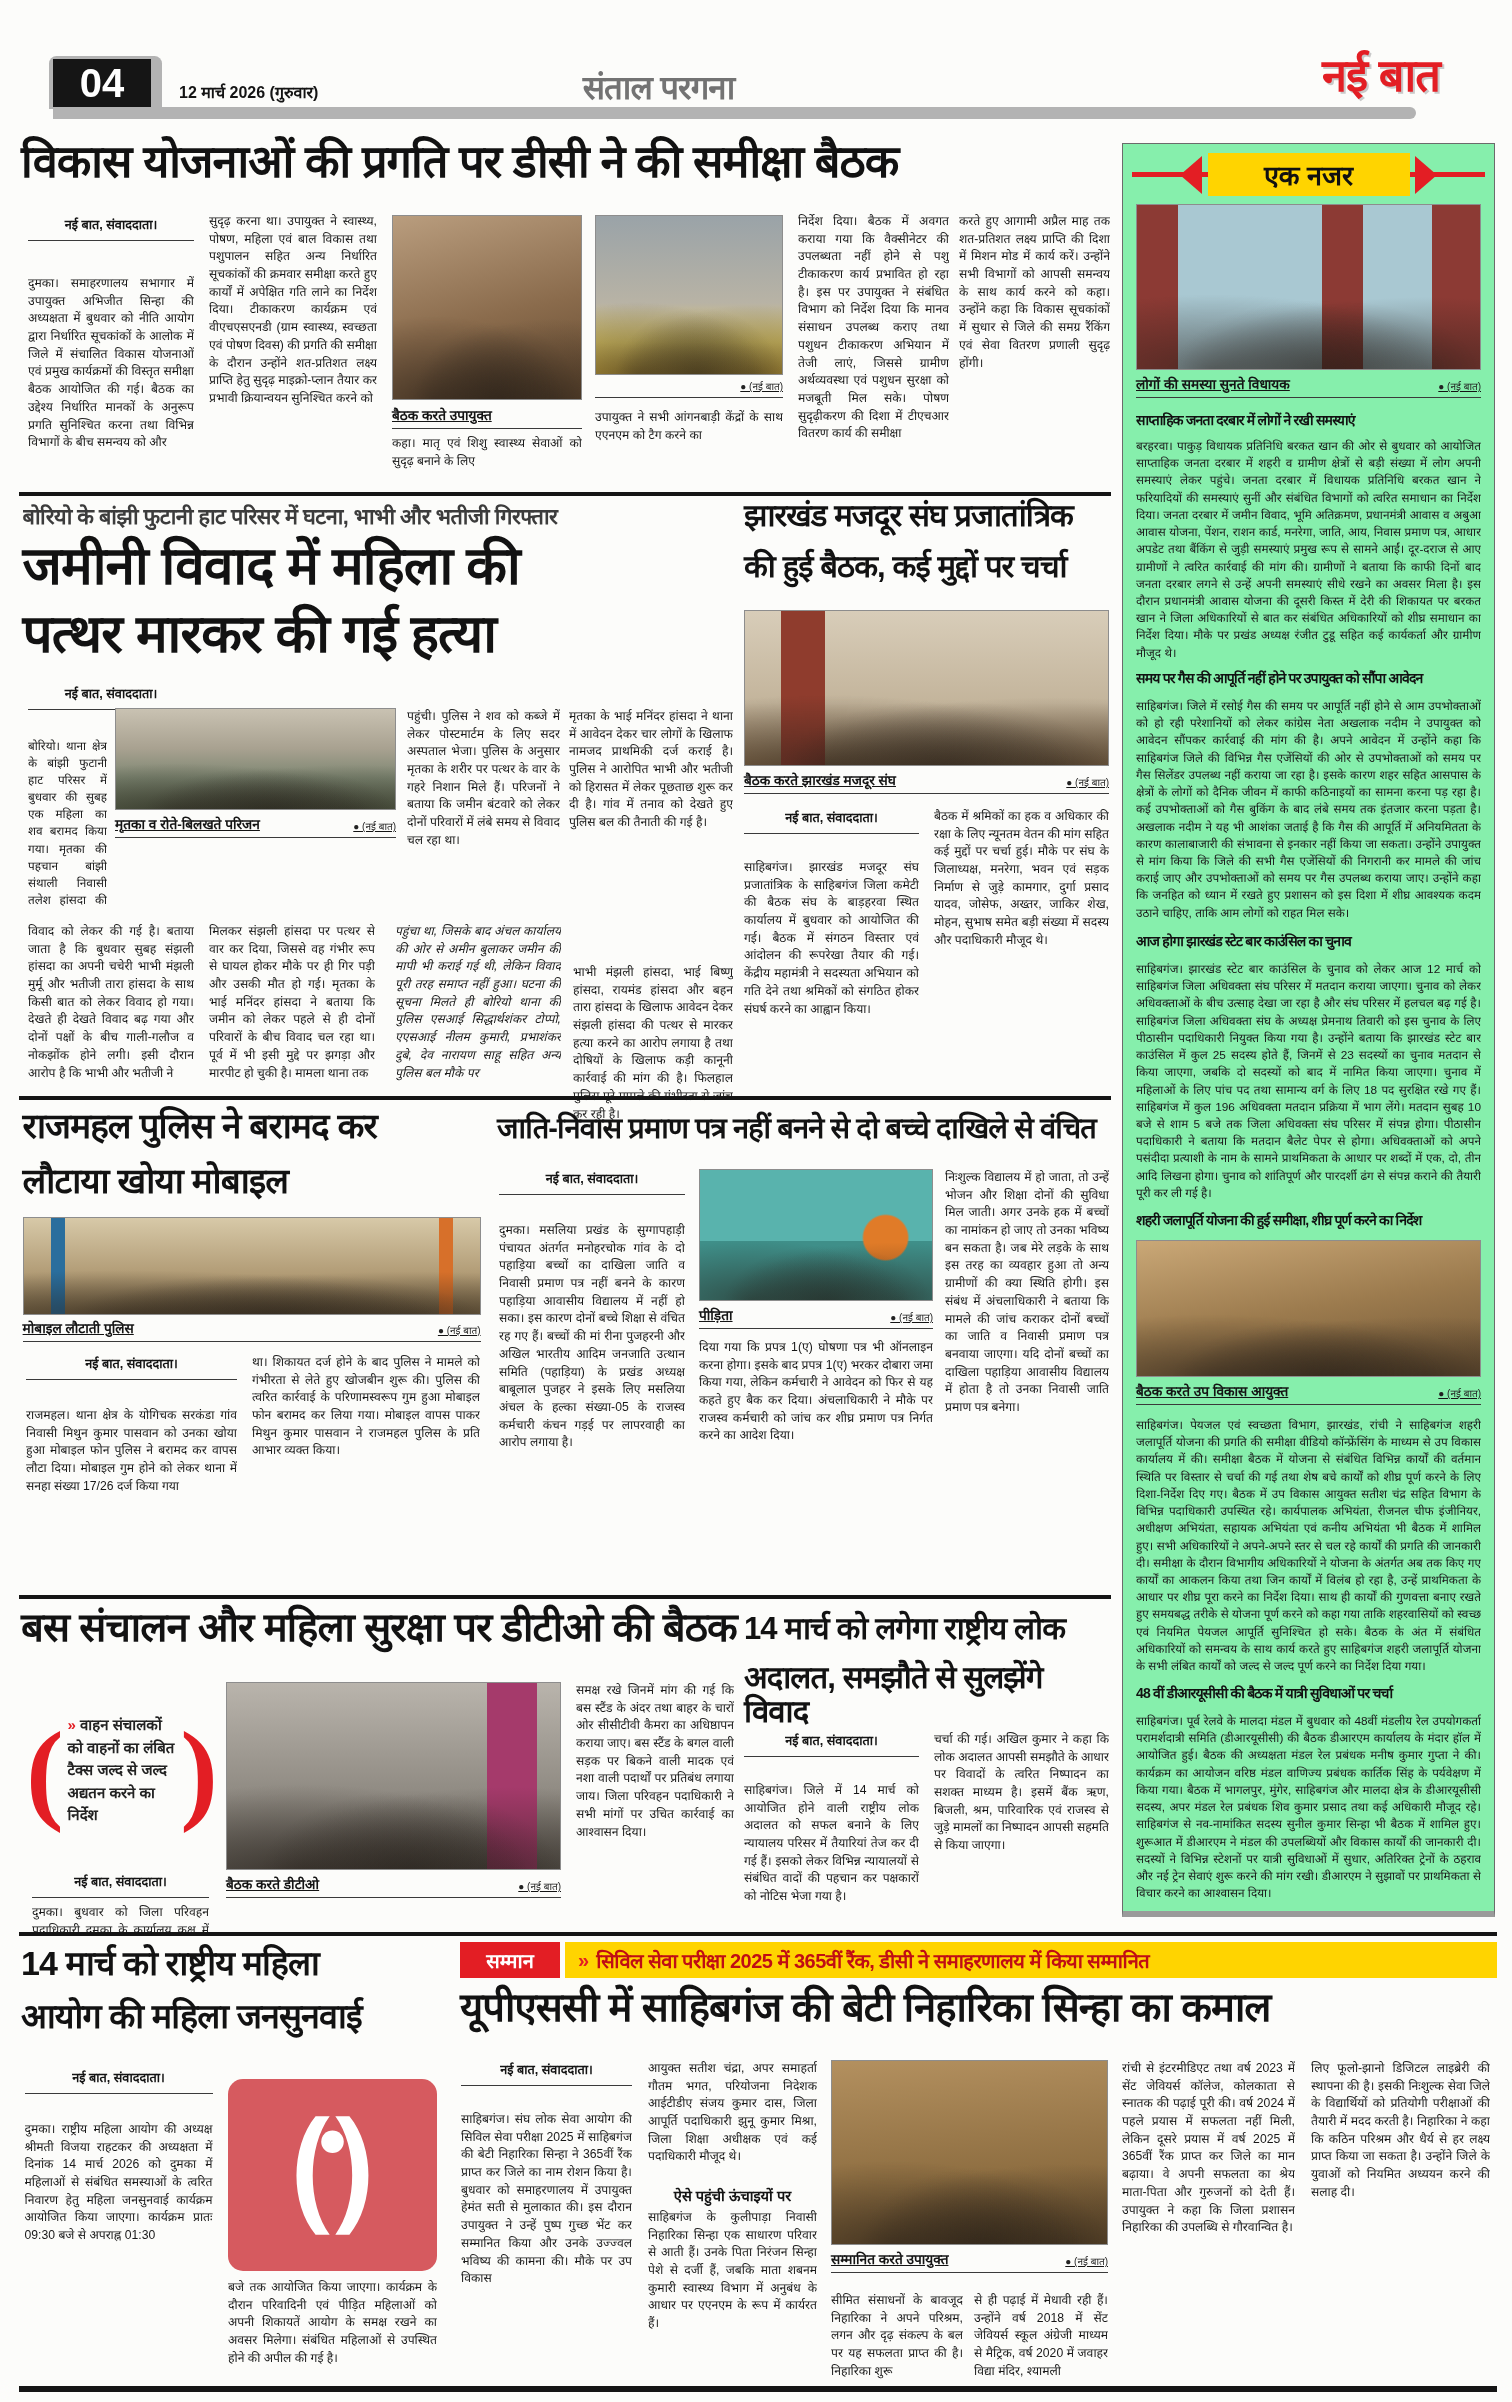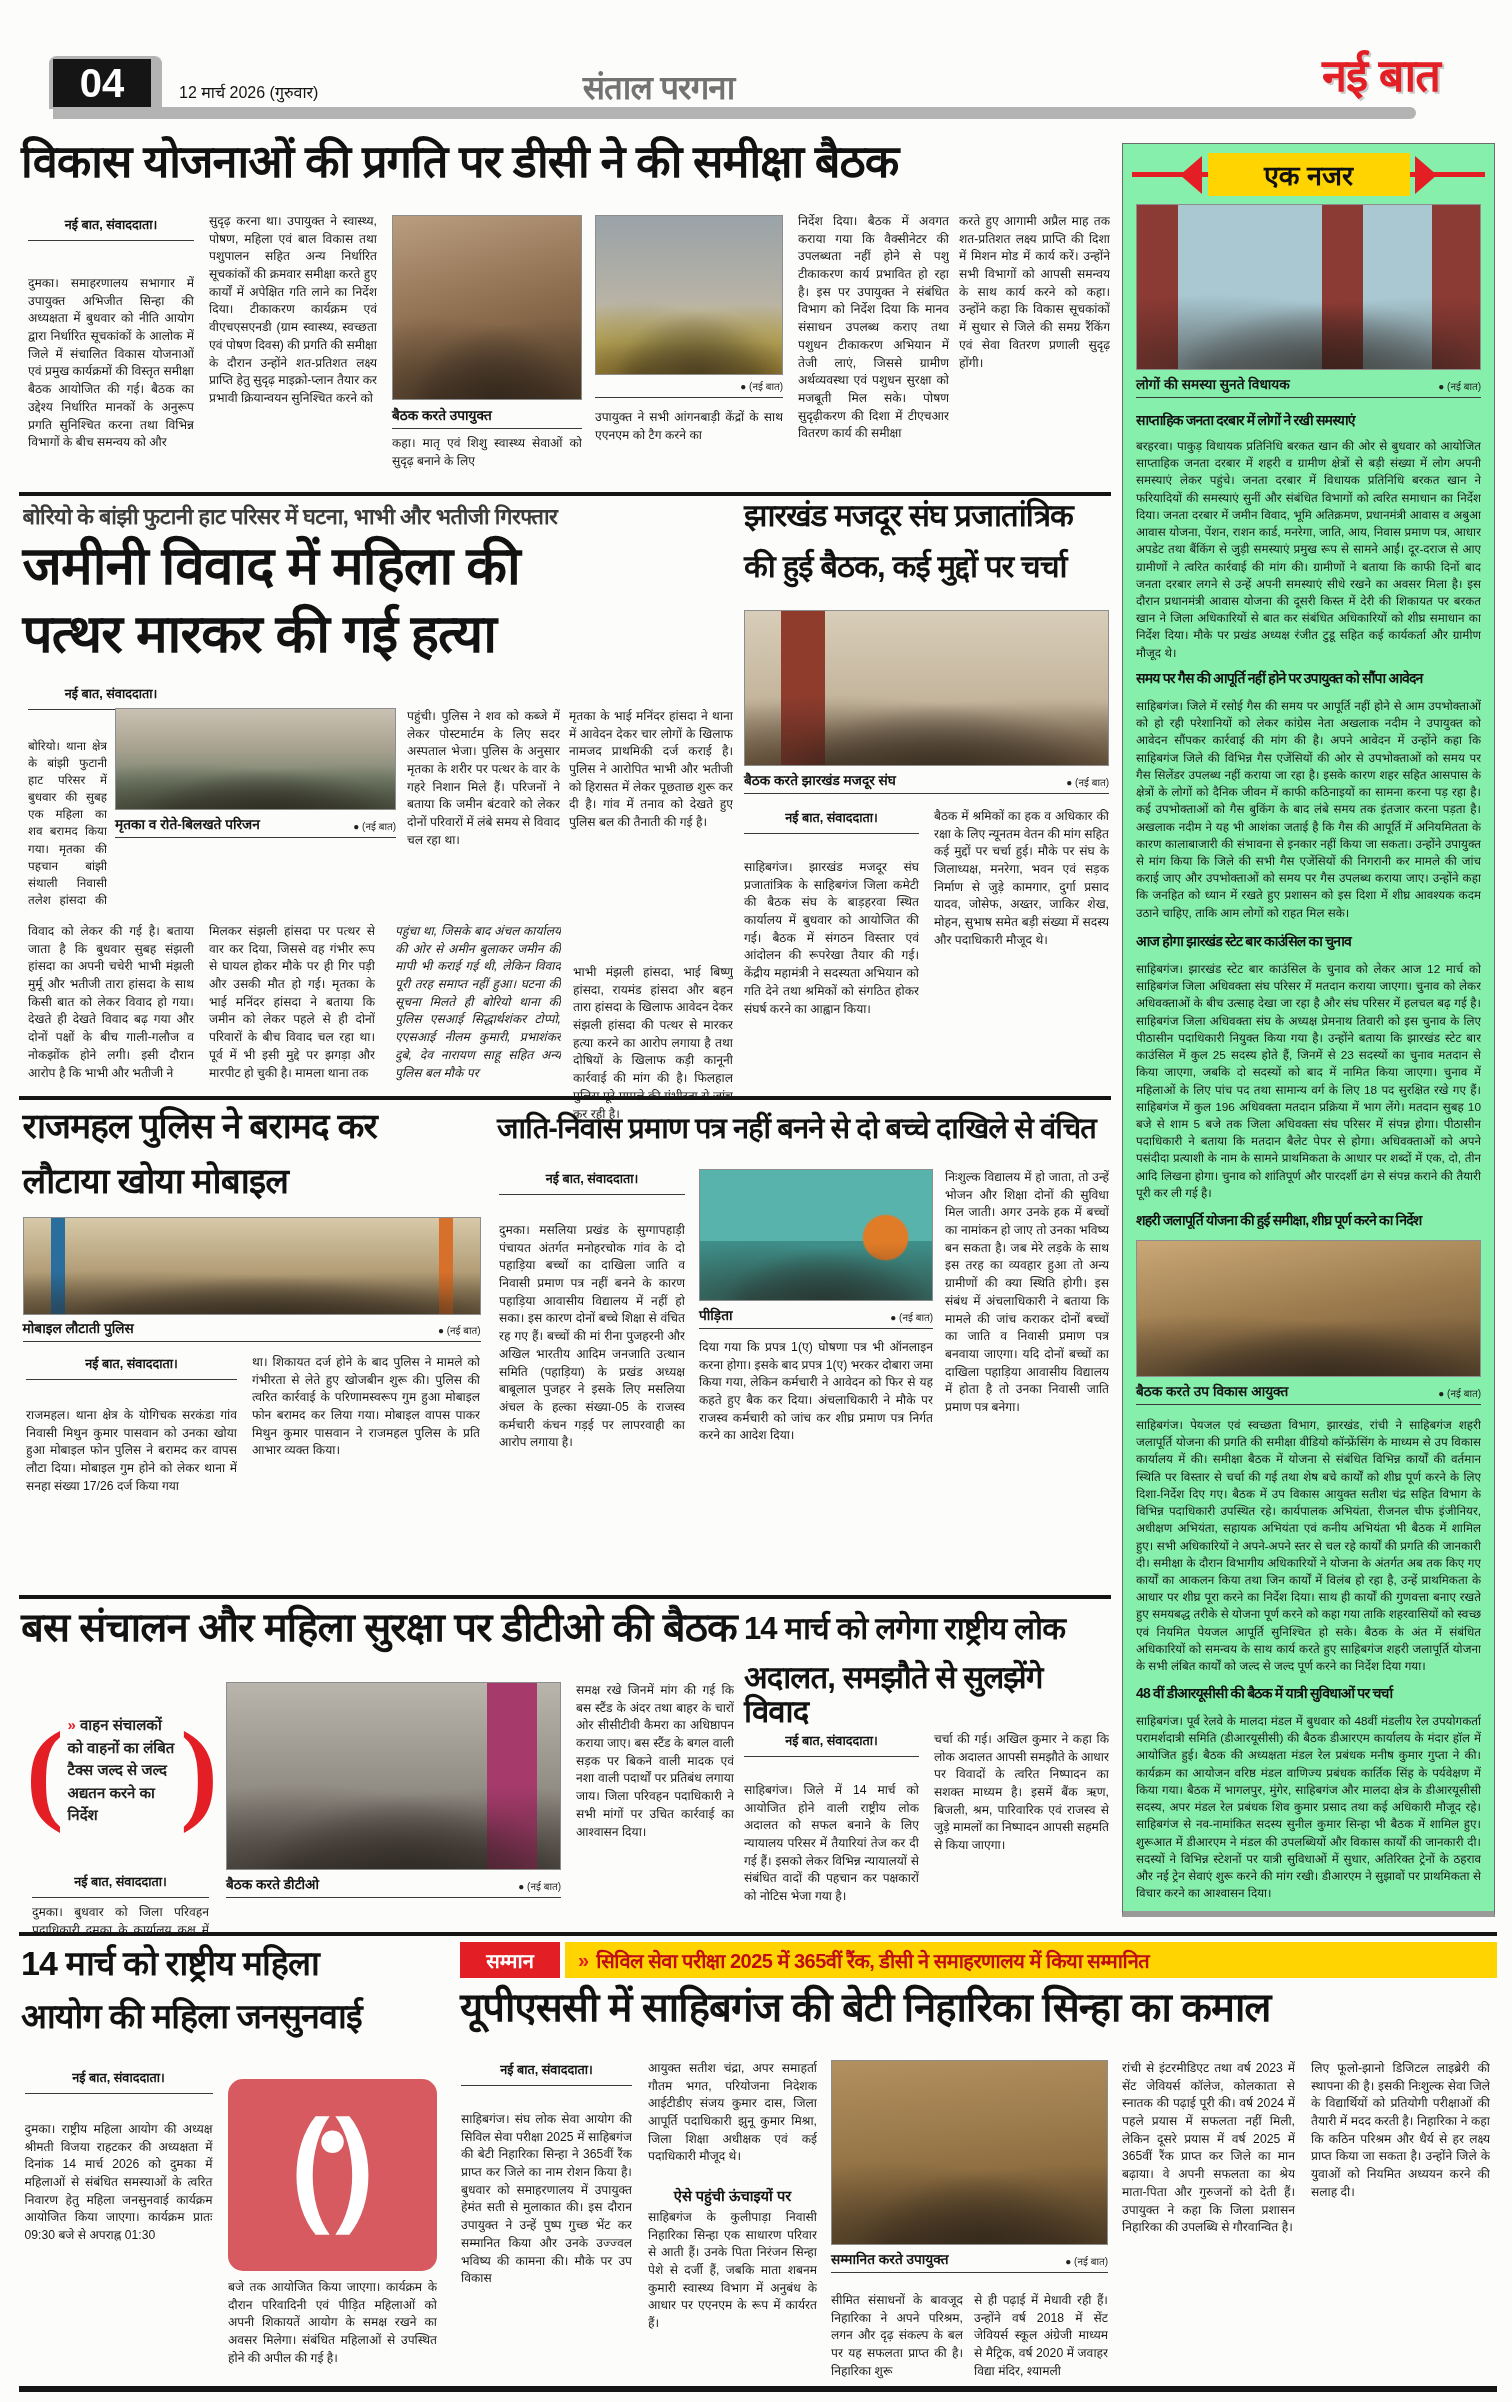--- a/index.html
+++ b/index.html
@@ -2,31 +2,31 @@
 <html style="font-size:15px"><head>
 <meta charset="utf-8">
 <style>
   html,body{margin:0;padding:0;background:#e8e8e4;}
   .page{position:relative;width:1512px;height:2402px;background:#fcfcfa;overflow:hidden;
         font-family:"Liberation Sans","DejaVu Sans",sans-serif;color:#141414;}
   
   .pg-shadow{position:absolute;left:49px;top:56px;width:113px;height:53px;background:#b3b3b3;border-radius:7.5px 7.5px 0 0;}
   .pg-box{position:absolute;left:53px;top:59px;width:98px;height:49px;background:#151515;color:#fff;
           font-size:40px;font-weight:900;display:flex;align-items:center;justify-content:center;}
-  .date-txt{position:absolute;left:179px;top:81px;font-size:16px;font-weight:400;}
+  .date-txt{position:absolute;left:179px;top:81px;font-size:16px;font-weight:700;}
   .section-txt{position:absolute;left:508px;top:64px;width:301px;text-align:center;font-size:33px;font-weight:900;color:#737373;letter-spacing:-0.9px;}
   .gray-bar{position:absolute;left:53px;top:107px;width:1363px;height:12.2px;background:#b3b3b3;border-radius:0 9.4px 9.4px 0;}
   .paper-logo{position:absolute;left:1322px;top:43px;font-size:45px;font-weight:900;color:#e31e24;
               text-shadow:1.9px 1.9px 0 #c9c9c9;letter-spacing:-0.9px;}
   
   .hl{position:absolute;font-weight:900;color:#121212;line-height:1.1;letter-spacing:-0.9px;}
   .kicker{position:absolute;font-weight:800;color:#3c3c3c;letter-spacing:-0.5px;white-space:nowrap;overflow:hidden;}
   .bt{position:absolute;font-size:12.2px;line-height:1.45;text-align:justify;color:#181818;overflow:hidden;}
   .byline{position:absolute;text-align:center;font-weight:700;font-size:12.7px;padding-bottom:6.6px;border-bottom:1.2px solid #3a3a3a;}
-  .cap{position:absolute;display:flex;justify-content:space-between;align-items:flex-end;border-bottom:1.5px solid #3a3a3a;padding-bottom:3.8px;}
+  .cap{position:absolute;display:flex;justify-content:space-between;align-items:flex-end;border-bottom:1.5px solid #3a3a3a;padding-bottom:3.8px;text-decoration:underline;}
   .cap .t{font-weight:700;font-size:13.7px;}
   .cap .c{font-size:10px;color:#222;white-space:nowrap;}
   .rule{position:absolute;background:#151515;}
   .subhead{position:absolute;font-weight:800;font-size:14.6px;text-align:center;}
   
   .photo{position:absolute;border:0.9px solid #8d8d8d;box-sizing:border-box;overflow:hidden;}
   .photo::after{content:"";position:absolute;left:0;right:0;bottom:0;height:52%;
      background:radial-gradient(ellipse at 22% 100%,rgba(35,28,22,.55),transparent 62%),
                 radial-gradient(ellipse at 55% 105%,rgba(30,25,20,.5),transparent 58%),
                 radial-gradient(ellipse at 85% 100%,rgba(35,28,22,.5),transparent 60%);}

